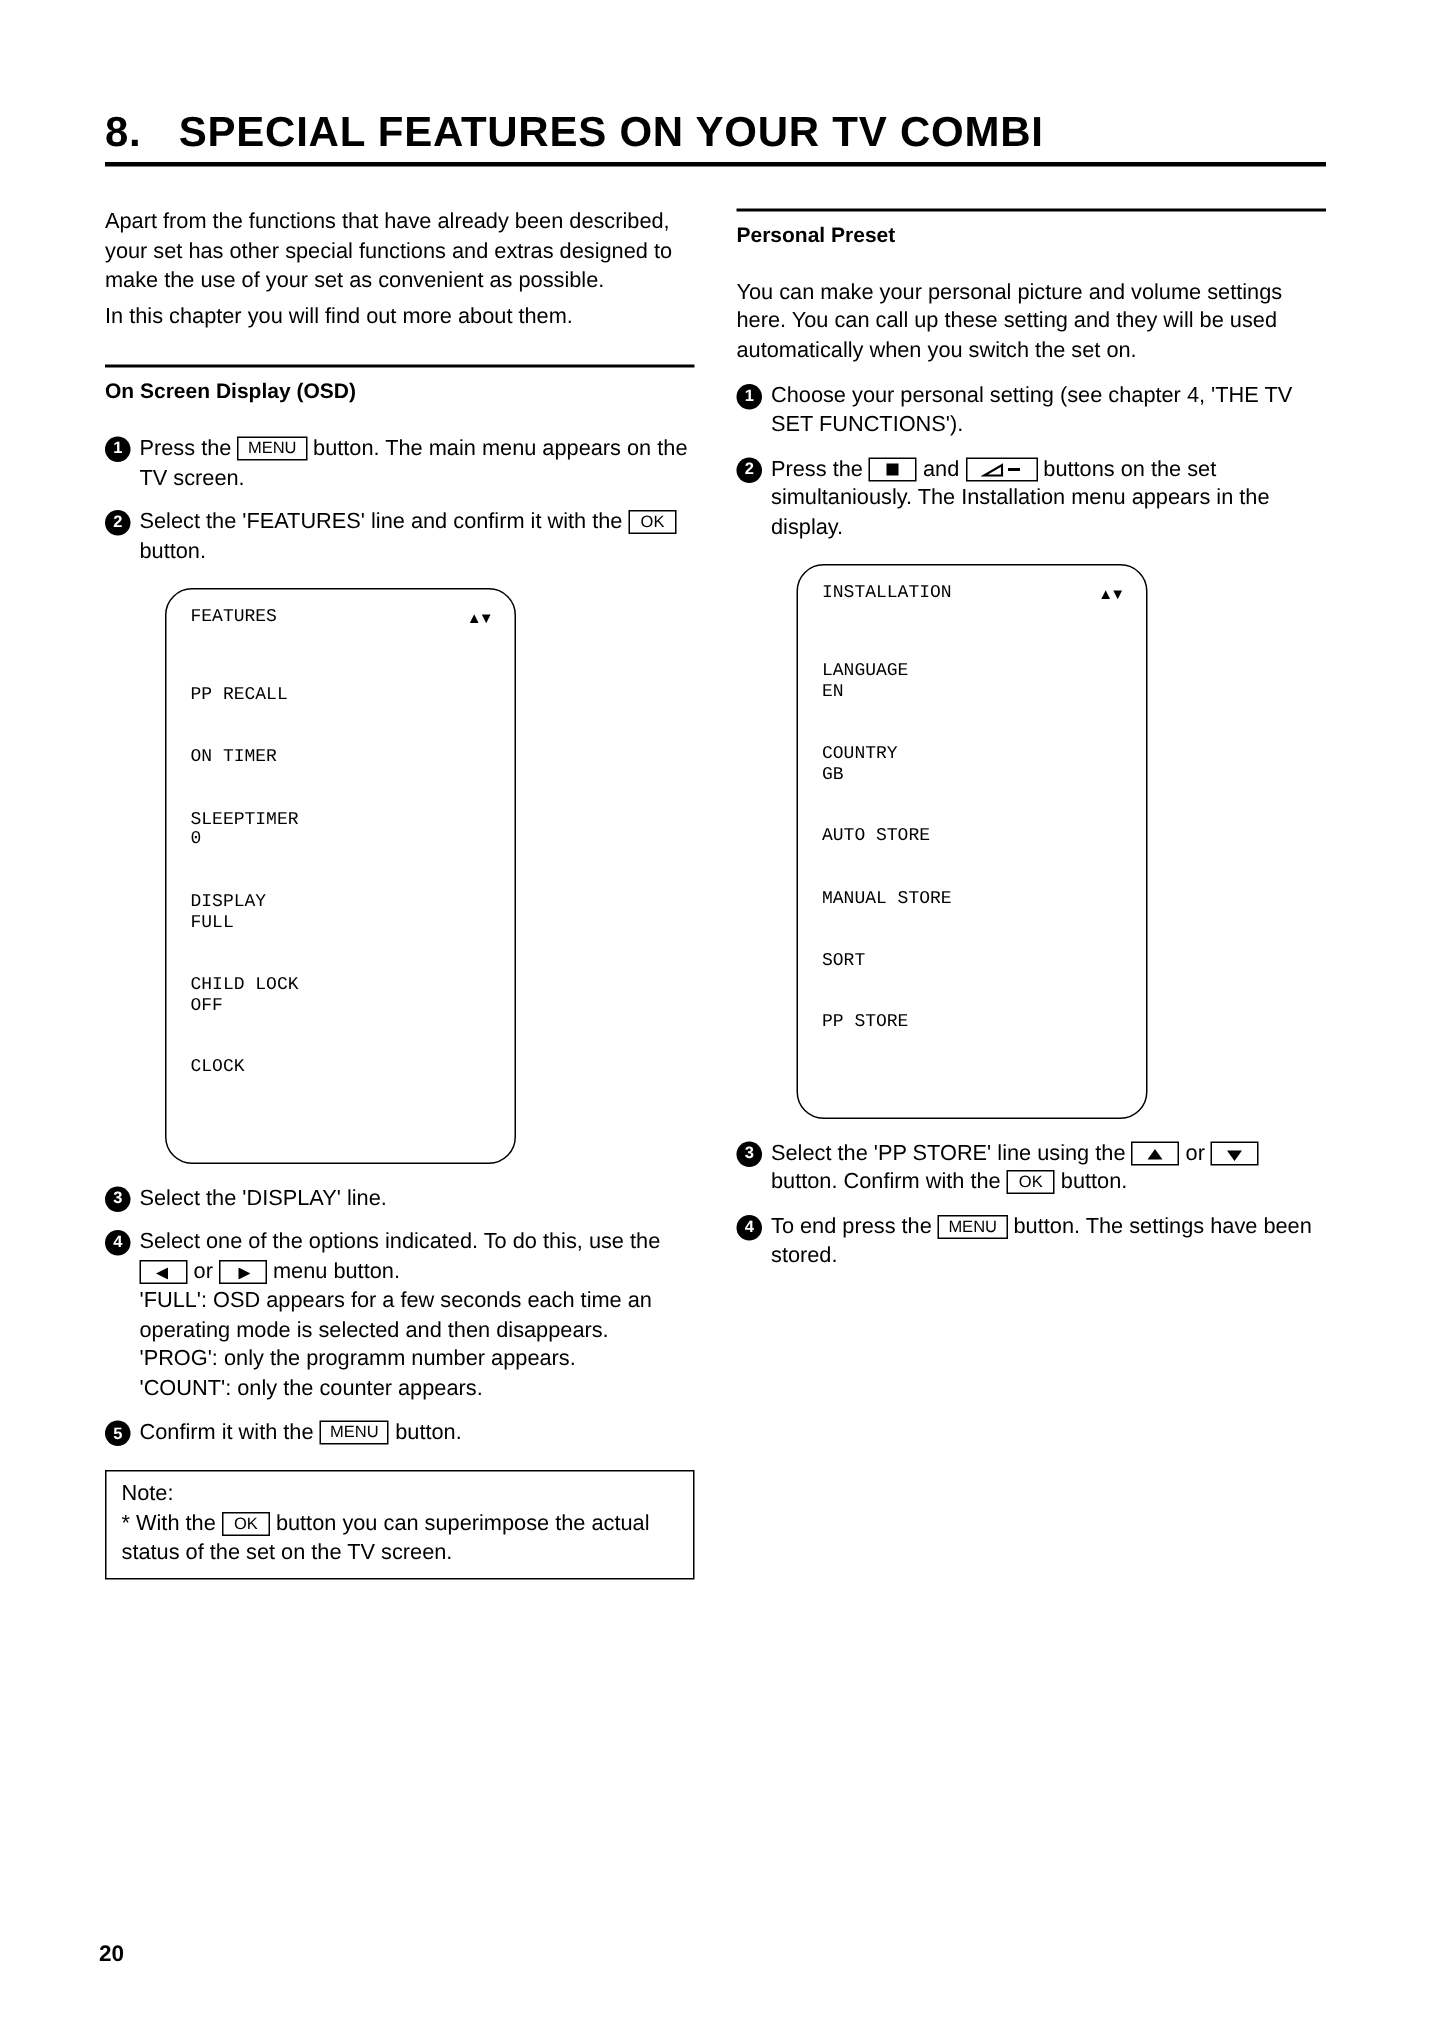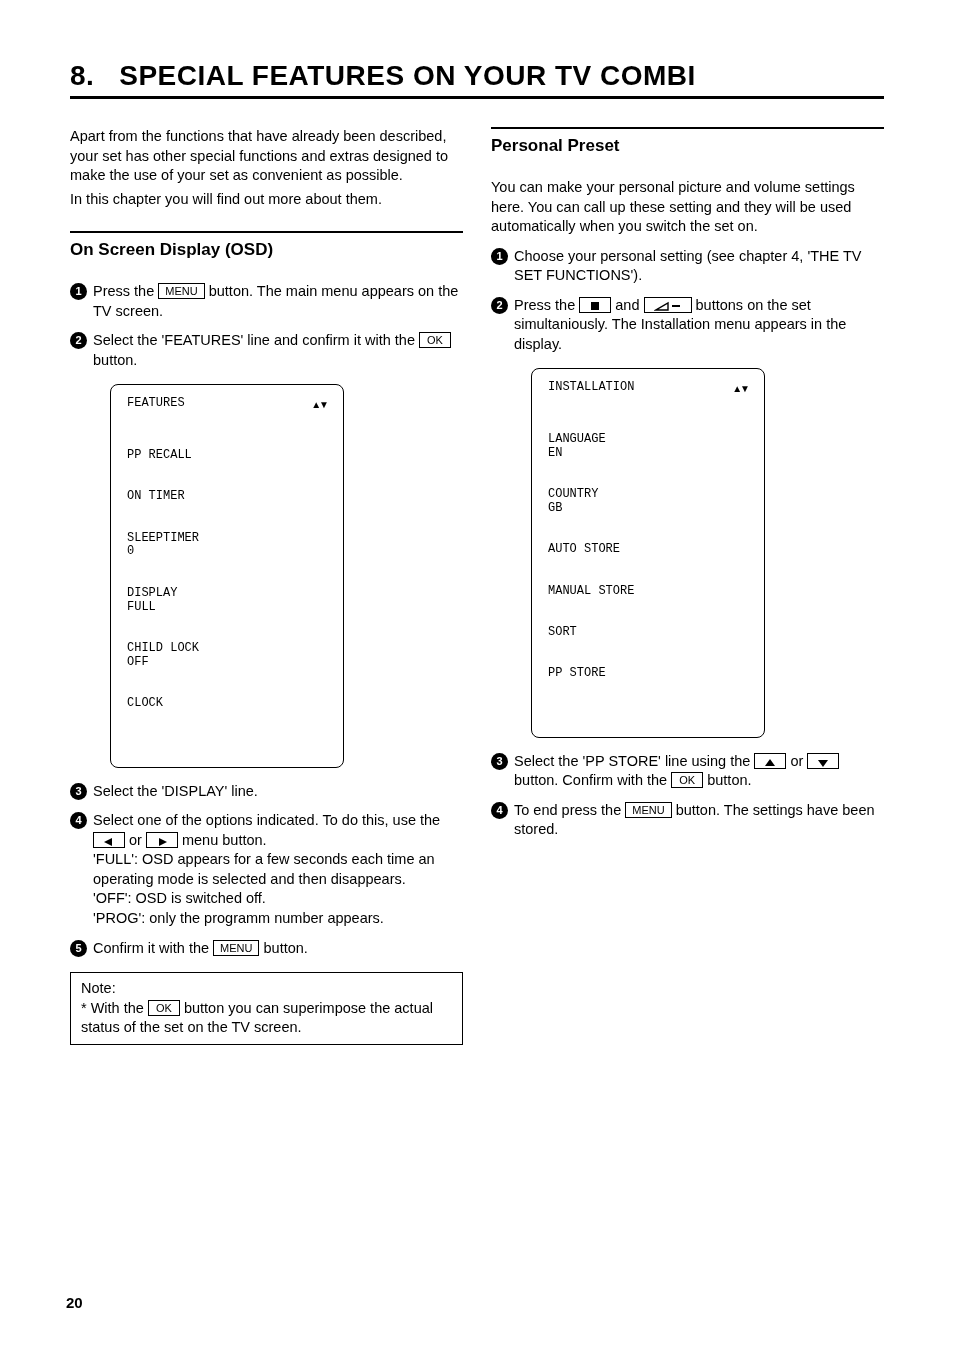--- a/index.html
+++ b/index.html
@@ -12,21 +12,21 @@
   }
   .page {
     padding: 60px 70px 40px 70px;
     box-sizing: border-box;
     position: relative;
     min-height: 1349px;
   }
   h1.chapter {
     font-size: 28px;
     font-weight: bold;
-    margin: 0 0 4px 0;
+    margin: 12px 0 4px 0;
     letter-spacing: 0.5px;
   }
   .chapter-rule {
     border-bottom: 3px solid #000;
     margin-bottom: 28px;
   }
   .columns {
     display: flex;
     gap: 28px;
   }
@@ -36,21 +36,21 @@
     line-height: 1.35;
   }
   .col p {
     margin: 0 0 4px 0;
   }
   .section-rule {
     border-top: 2px solid #000;
     margin: 22px 0 6px 0;
   }
   h2.section {
-    font-size: 17px;
+    font-size: 14px;
     font-weight: bold;
     margin: 0 0 20px 0;
   }
   .step {
     display: flex;
     align-items: flex-start;
     margin: 10px 0;
   }
   .step-num {
     flex: 0 0 auto;
@@ -82,21 +82,21 @@
     text-align: center;
   }
   .mono {
     font-family: "Courier New", monospace;
     font-size: 12px;
     line-height: 1.15;
     white-space: pre;
   }
   .osd-box {
     border: 1px solid #000;
-    border-radius: 8px;
+    border-radius: 18px;
     padding: 12px 16px 28px 16px;
     width: 200px;
     margin: 14px 0 14px 40px;
   }
   .osd-header {
     display: flex;
     justify-content: space-between;
     align-items: center;
     margin-bottom: 10px;
   }
@@ -181,22 +181,22 @@
 
       <div class="step">
         <span class="step-num">4</span>
         <div class="step-body">
           <span>Select one of the options indicated. To do this, use the </span><span class="keycap"><svg class="tri" width="10" height="8">
                 <polygon points="8,0 8,8 0,4" fill="#000"></polygon>
               </svg></span><span> or </span><span class="keycap"><svg class="tri" width="10" height="8">
                 <polygon points="2,0 2,8 10,4" fill="#000"></polygon>
               </svg></span><span> menu button.</span>
           <div>'FULL': OSD appears for a few seconds each time an operating mode is selected and then disappears.</div>
-          <div>'OFF': OSD is switched off.</div>
           <div>'PROG': only the programm number appears.</div>
+          <div>'COUNT': only the counter appears.</div>
         </div>
       </div>
 
       <div class="step">
         <span class="step-num">5</span>
         <div class="step-body">
           <span>Confirm it with the </span><span class="keycap">MENU</span><span> button.</span>
         </div>
       </div>
 

